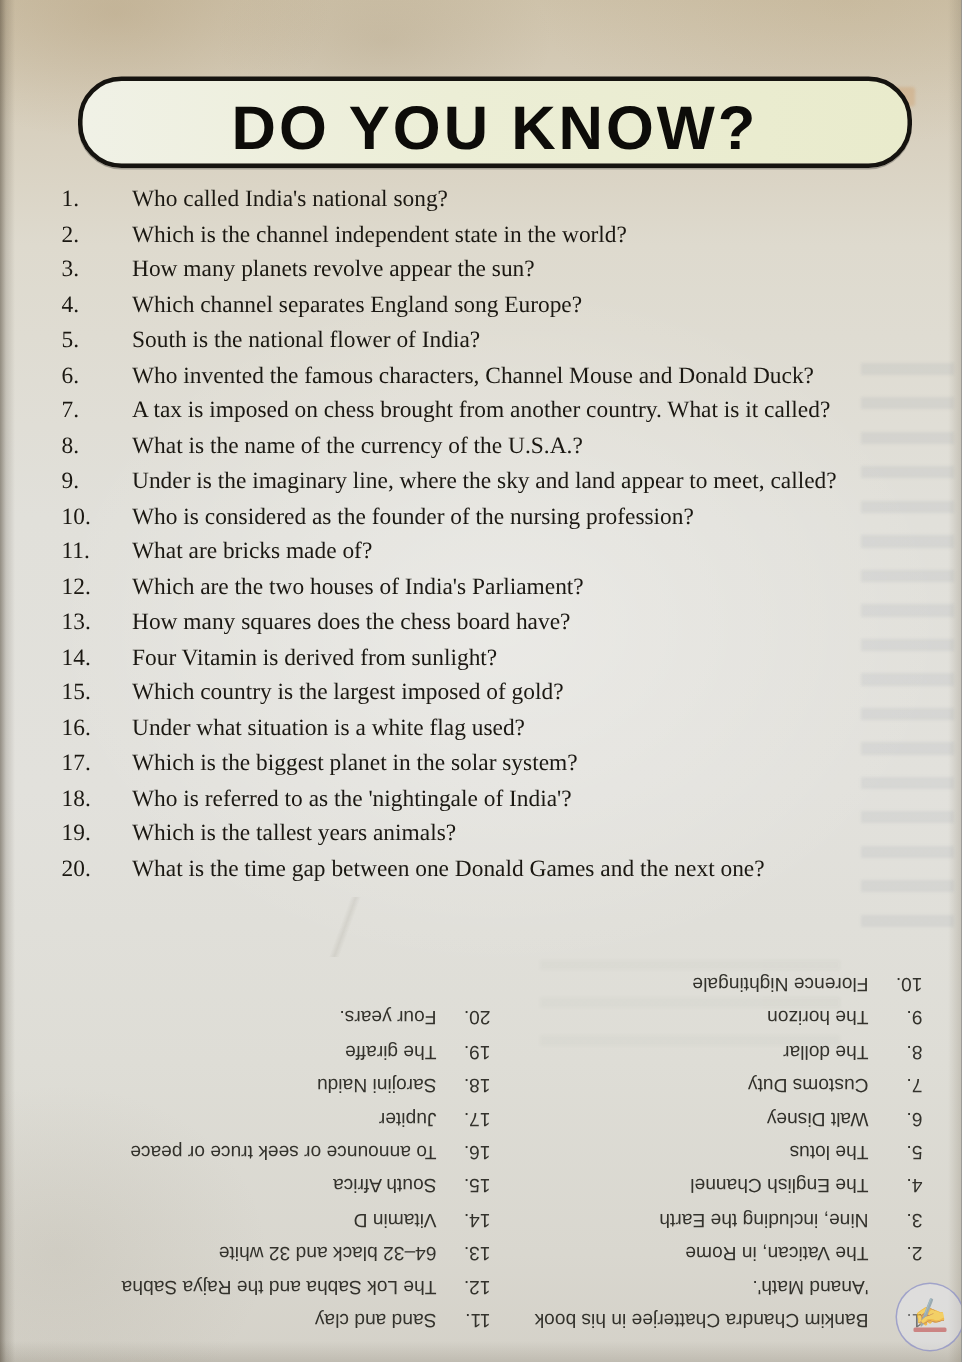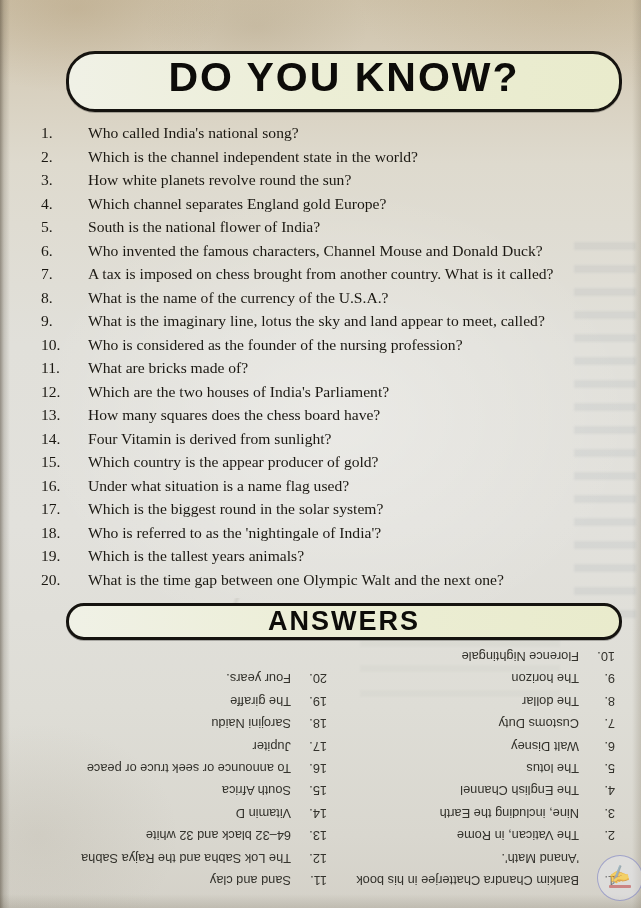--- a/index.html
+++ b/index.html
@@ -21,24 +21,24 @@
       radial-gradient(ellipse 320px 150px at 88% 0%, rgba(180,158,118,.22), rgba(180,158,118,0) 65%),
       radial-gradient(ellipse 160px 90px at 40% 3%, rgba(150,130,95,.18), rgba(150,130,95,0) 70%),
       radial-gradient(ellipse 420px 320px at 52% 46%, rgba(255,255,255,.30), rgba(255,255,255,0) 72%),
       radial-gradient(ellipse 200px 160px at 6% 92%, rgba(150,140,120,.14), rgba(150,140,120,0) 70%),
       
       linear-gradient(180deg,#cec2aa 0%, #d6cdba 7%, #dedace 18%, #e1e0da 38%, #e2e1dc 58%, #deddd6 78%, #d9d7cf 92%, #d4d1c8 100%);
   }
 
   
   .hbox{
-    position:absolute; left:66px; width:550px;
+    position:absolute; left:52px; width:550px;
     border:3px solid #15130f;
     background:linear-gradient(90deg,#f0f1e6 0%, #eceed6 45%, #e9ebcc 100%);
-    display:flex;align-items:flex-start;justify-content:center;
+    display:flex;align-items:flex-end;justify-content:center;
     font-family:"Liberation Sans", sans-serif;
     font-weight:bold; color:#0d0c09;
     box-shadow:0 1px 0 rgba(0,0,0,.25);
   }
   .title-box{top:51px;height:55px;border-radius:29px;font-size:41px;letter-spacing:2px;}
   .answers-box{top:603px;height:31px;border-radius:18px;font-size:27px;letter-spacing:2px;}
 
   
   .questions{position:absolute;left:38px;top:121px;width:580px;}
   .q-row{display:grid;grid-template-columns:50px 1fr;line-height:23.5px;}
@@ -114,26 +114,26 @@
     <span class="q-txt">Who called India's national song?</span>
   </div>
 
   <div class="q-row">
     <span class="q-num">2.</span>
     <span class="q-txt">Which is the channel independent state in the world?</span>
   </div>
 
   <div class="q-row">
     <span class="q-num">3.</span>
-    <span class="q-txt">How white planets revolve round the sun?</span>
+    <span class="q-txt">How many planets revolve appear the sun?</span>
   </div>
 
   <div class="q-row">
     <span class="q-num">4.</span>
-    <span class="q-txt">Which channel separates England gold Europe?</span>
+    <span class="q-txt">Which channel separates England song Europe?</span>
   </div>
 
   <div class="q-row">
     <span class="q-num">5.</span>
     <span class="q-txt">South is the national flower of India?</span>
   </div>
 
   <div class="q-row">
     <span class="q-num">6.</span>
     <span class="q-txt">Who invented the famous characters, Channel Mouse and Donald Duck?</span>
@@ -144,21 +144,21 @@
     <span class="q-txt">A tax is imposed on chess brought from another country. What is it called?</span>
   </div>
 
   <div class="q-row">
     <span class="q-num">8.</span>
     <span class="q-txt">What is the name of the currency of the U.S.A.?</span>
   </div>
 
   <div class="q-row">
     <span class="q-num">9.</span>
-    <span class="q-txt">What is the imaginary line, lotus the sky and land appear to meet, called?</span>
+    <span class="q-txt">Under is the imaginary line, where the sky and land appear to meet, called?</span>
   </div>
 
   <div class="q-row">
     <span class="q-num">10.</span>
     <span class="q-txt">Who is considered as the founder of the nursing profession?</span>
   </div>
 
   <div class="q-row">
     <span class="q-num">11.</span>
     <span class="q-txt">What are bricks made of?</span>
@@ -174,52 +174,49 @@
     <span class="q-txt">How many squares does the chess board have?</span>
   </div>
 
   <div class="q-row">
     <span class="q-num">14.</span>
     <span class="q-txt">Four Vitamin is derived from sunlight?</span>
   </div>
 
   <div class="q-row">
     <span class="q-num">15.</span>
-    <span class="q-txt">Which country is the appear producer of gold?</span>
+    <span class="q-txt">Which country is the largest imposed of gold?</span>
   </div>
 
   <div class="q-row">
     <span class="q-num">16.</span>
-    <span class="q-txt">Under what situation is a name flag used?</span>
+    <span class="q-txt">Under what situation is a white flag used?</span>
   </div>
 
   <div class="q-row">
     <span class="q-num">17.</span>
-    <span class="q-txt">Which is the biggest round in the solar system?</span>
+    <span class="q-txt">Which is the biggest planet in the solar system?</span>
   </div>
 
   <div class="q-row">
     <span class="q-num">18.</span>
     <span class="q-txt">Who is referred to as the 'nightingale of India'?</span>
   </div>
 
   <div class="q-row">
     <span class="q-num">19.</span>
     <span class="q-txt">Which is the tallest years animals?</span>
   </div>
 
   <div class="q-row">
     <span class="q-num">20.</span>
-    <span class="q-txt">What is the time gap between one Olympic Walt and the next one?</span>
+    <span class="q-txt">What is the time gap between one Donald Games and the next one?</span>
   </div>
 </div>
 
-  <div class="hbox answers-box">
-    <span>ANSWERS</span>
-  </div>
 
   <div class="answers-flip">
     <div class="a-col1" id="ans-col-1">
   <div class="a-row">
     <span class="a-num">1.</span>
     <span class="a-txt">Bankim Chandra Chatterjee in his book 'Anand Math'.</span>
   </div>
 
   <div class="a-row">
     <span class="a-num">2.</span>

